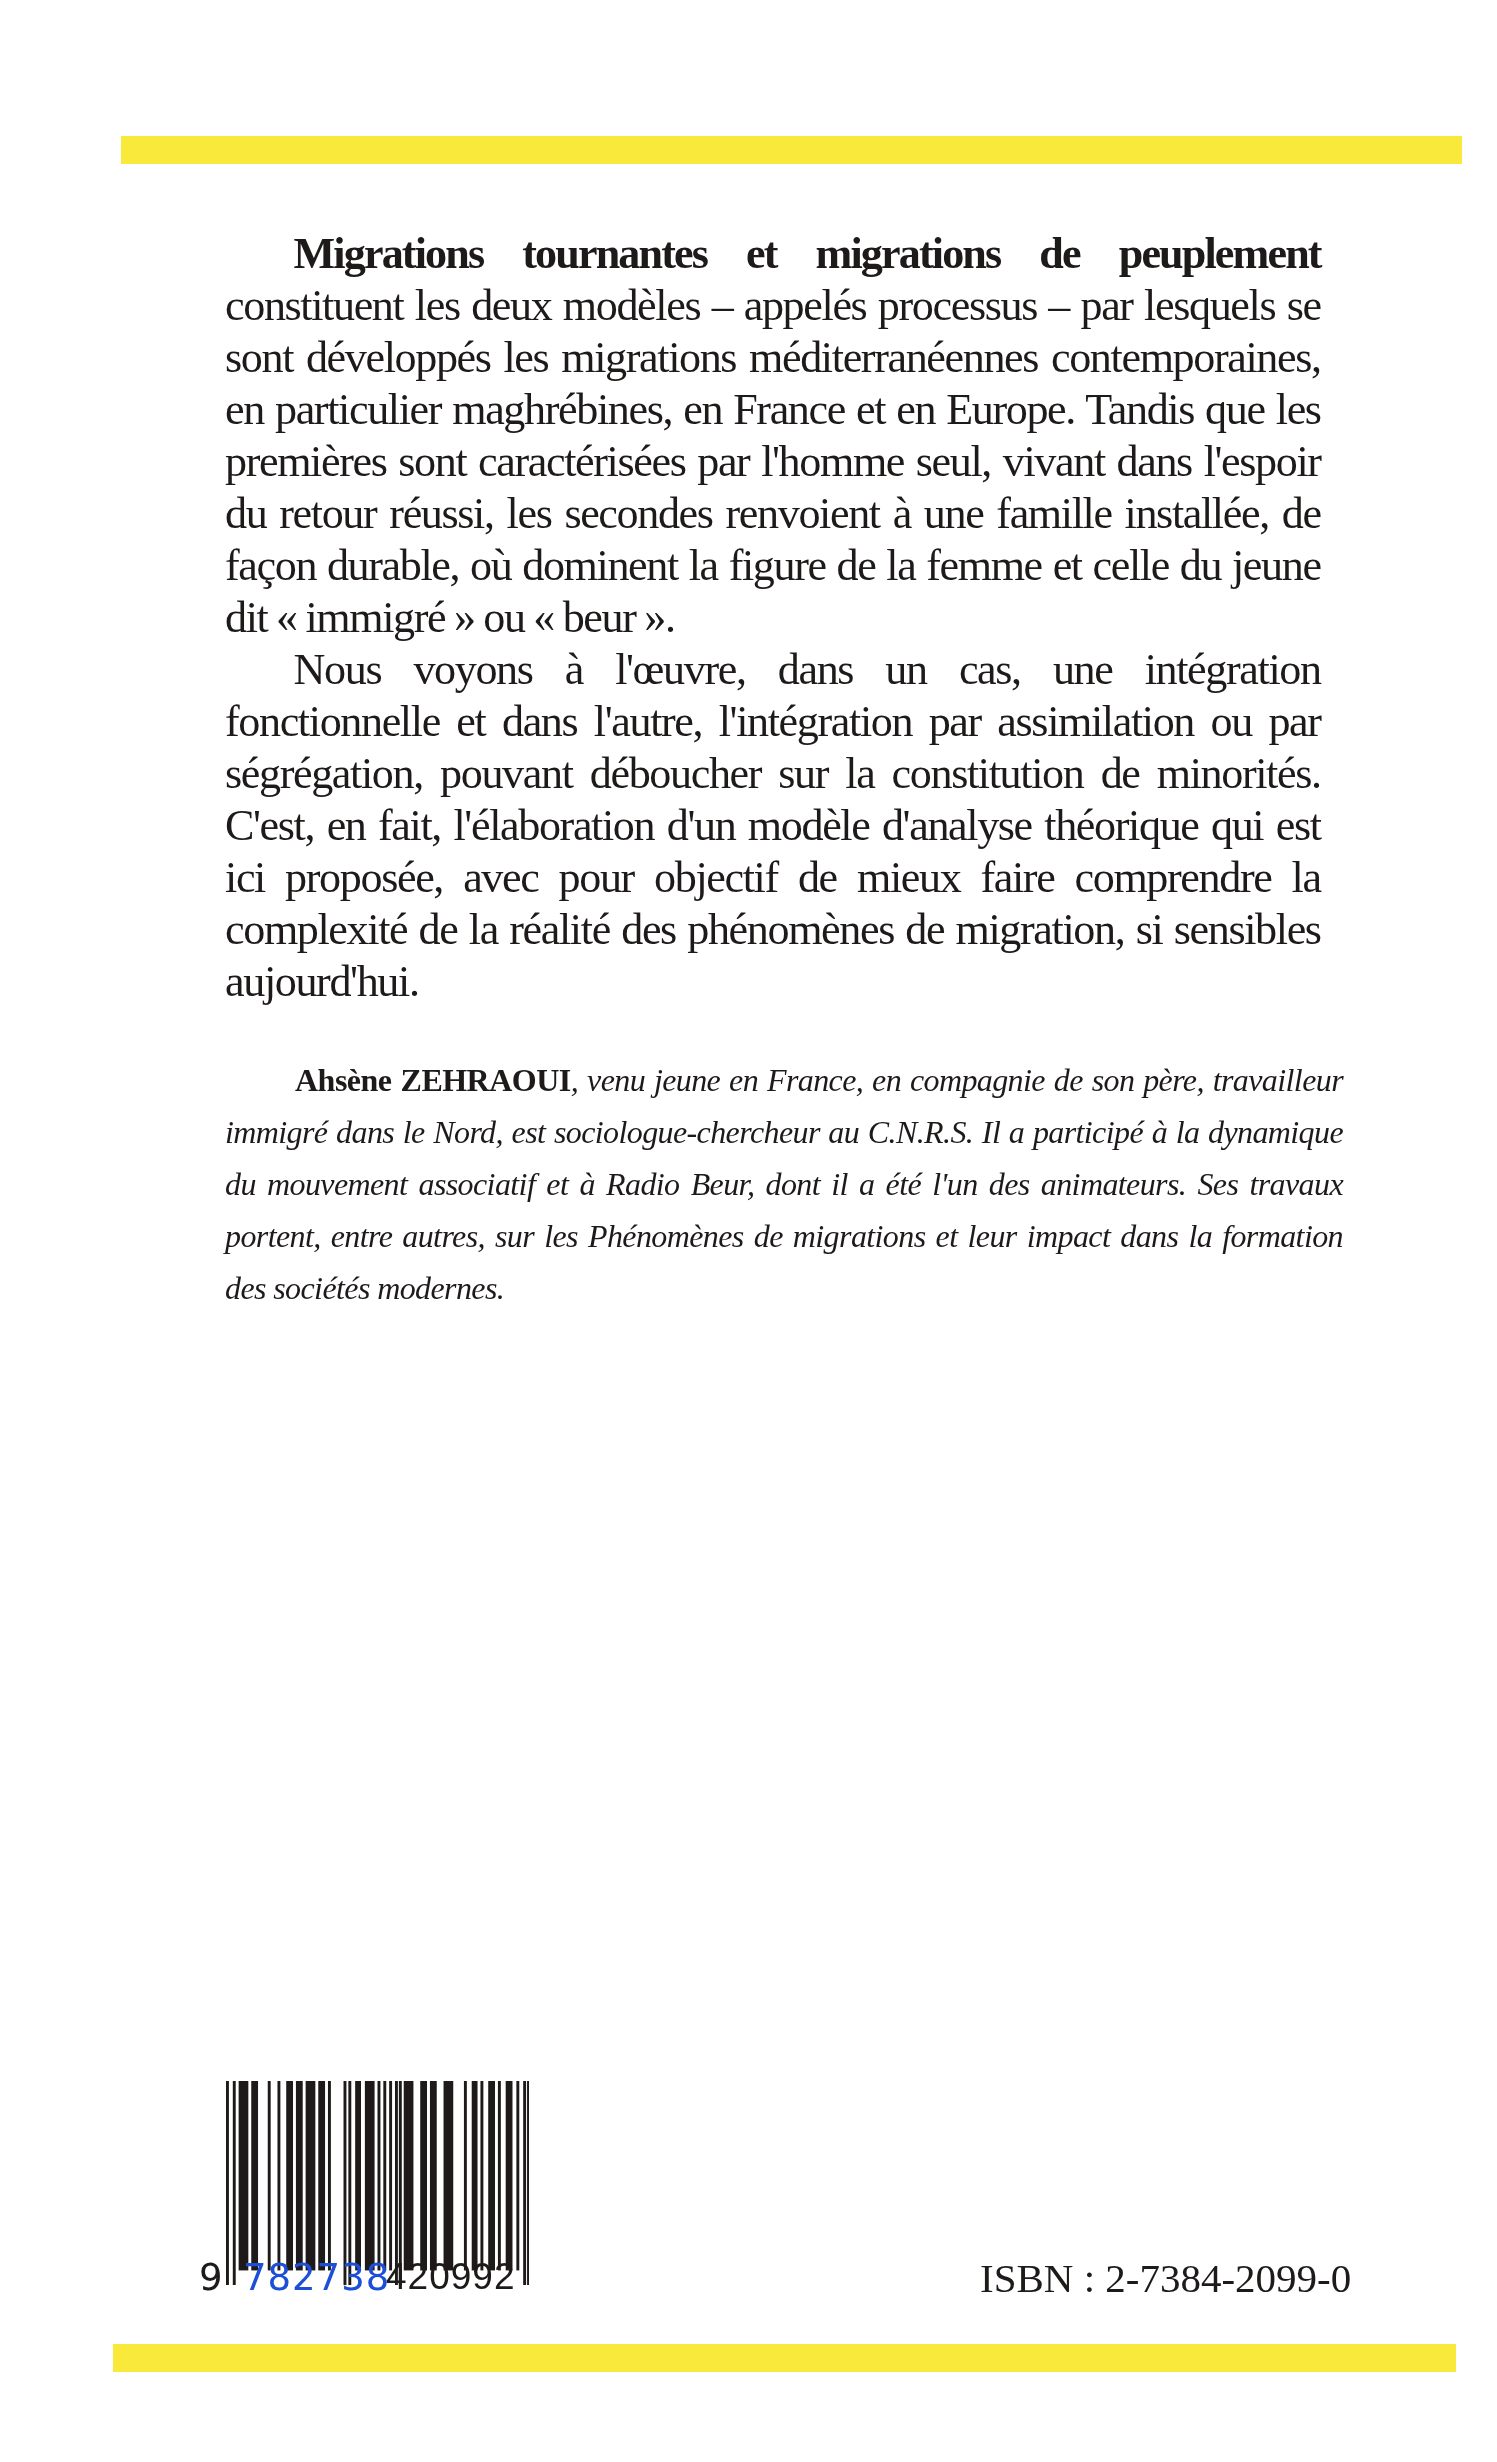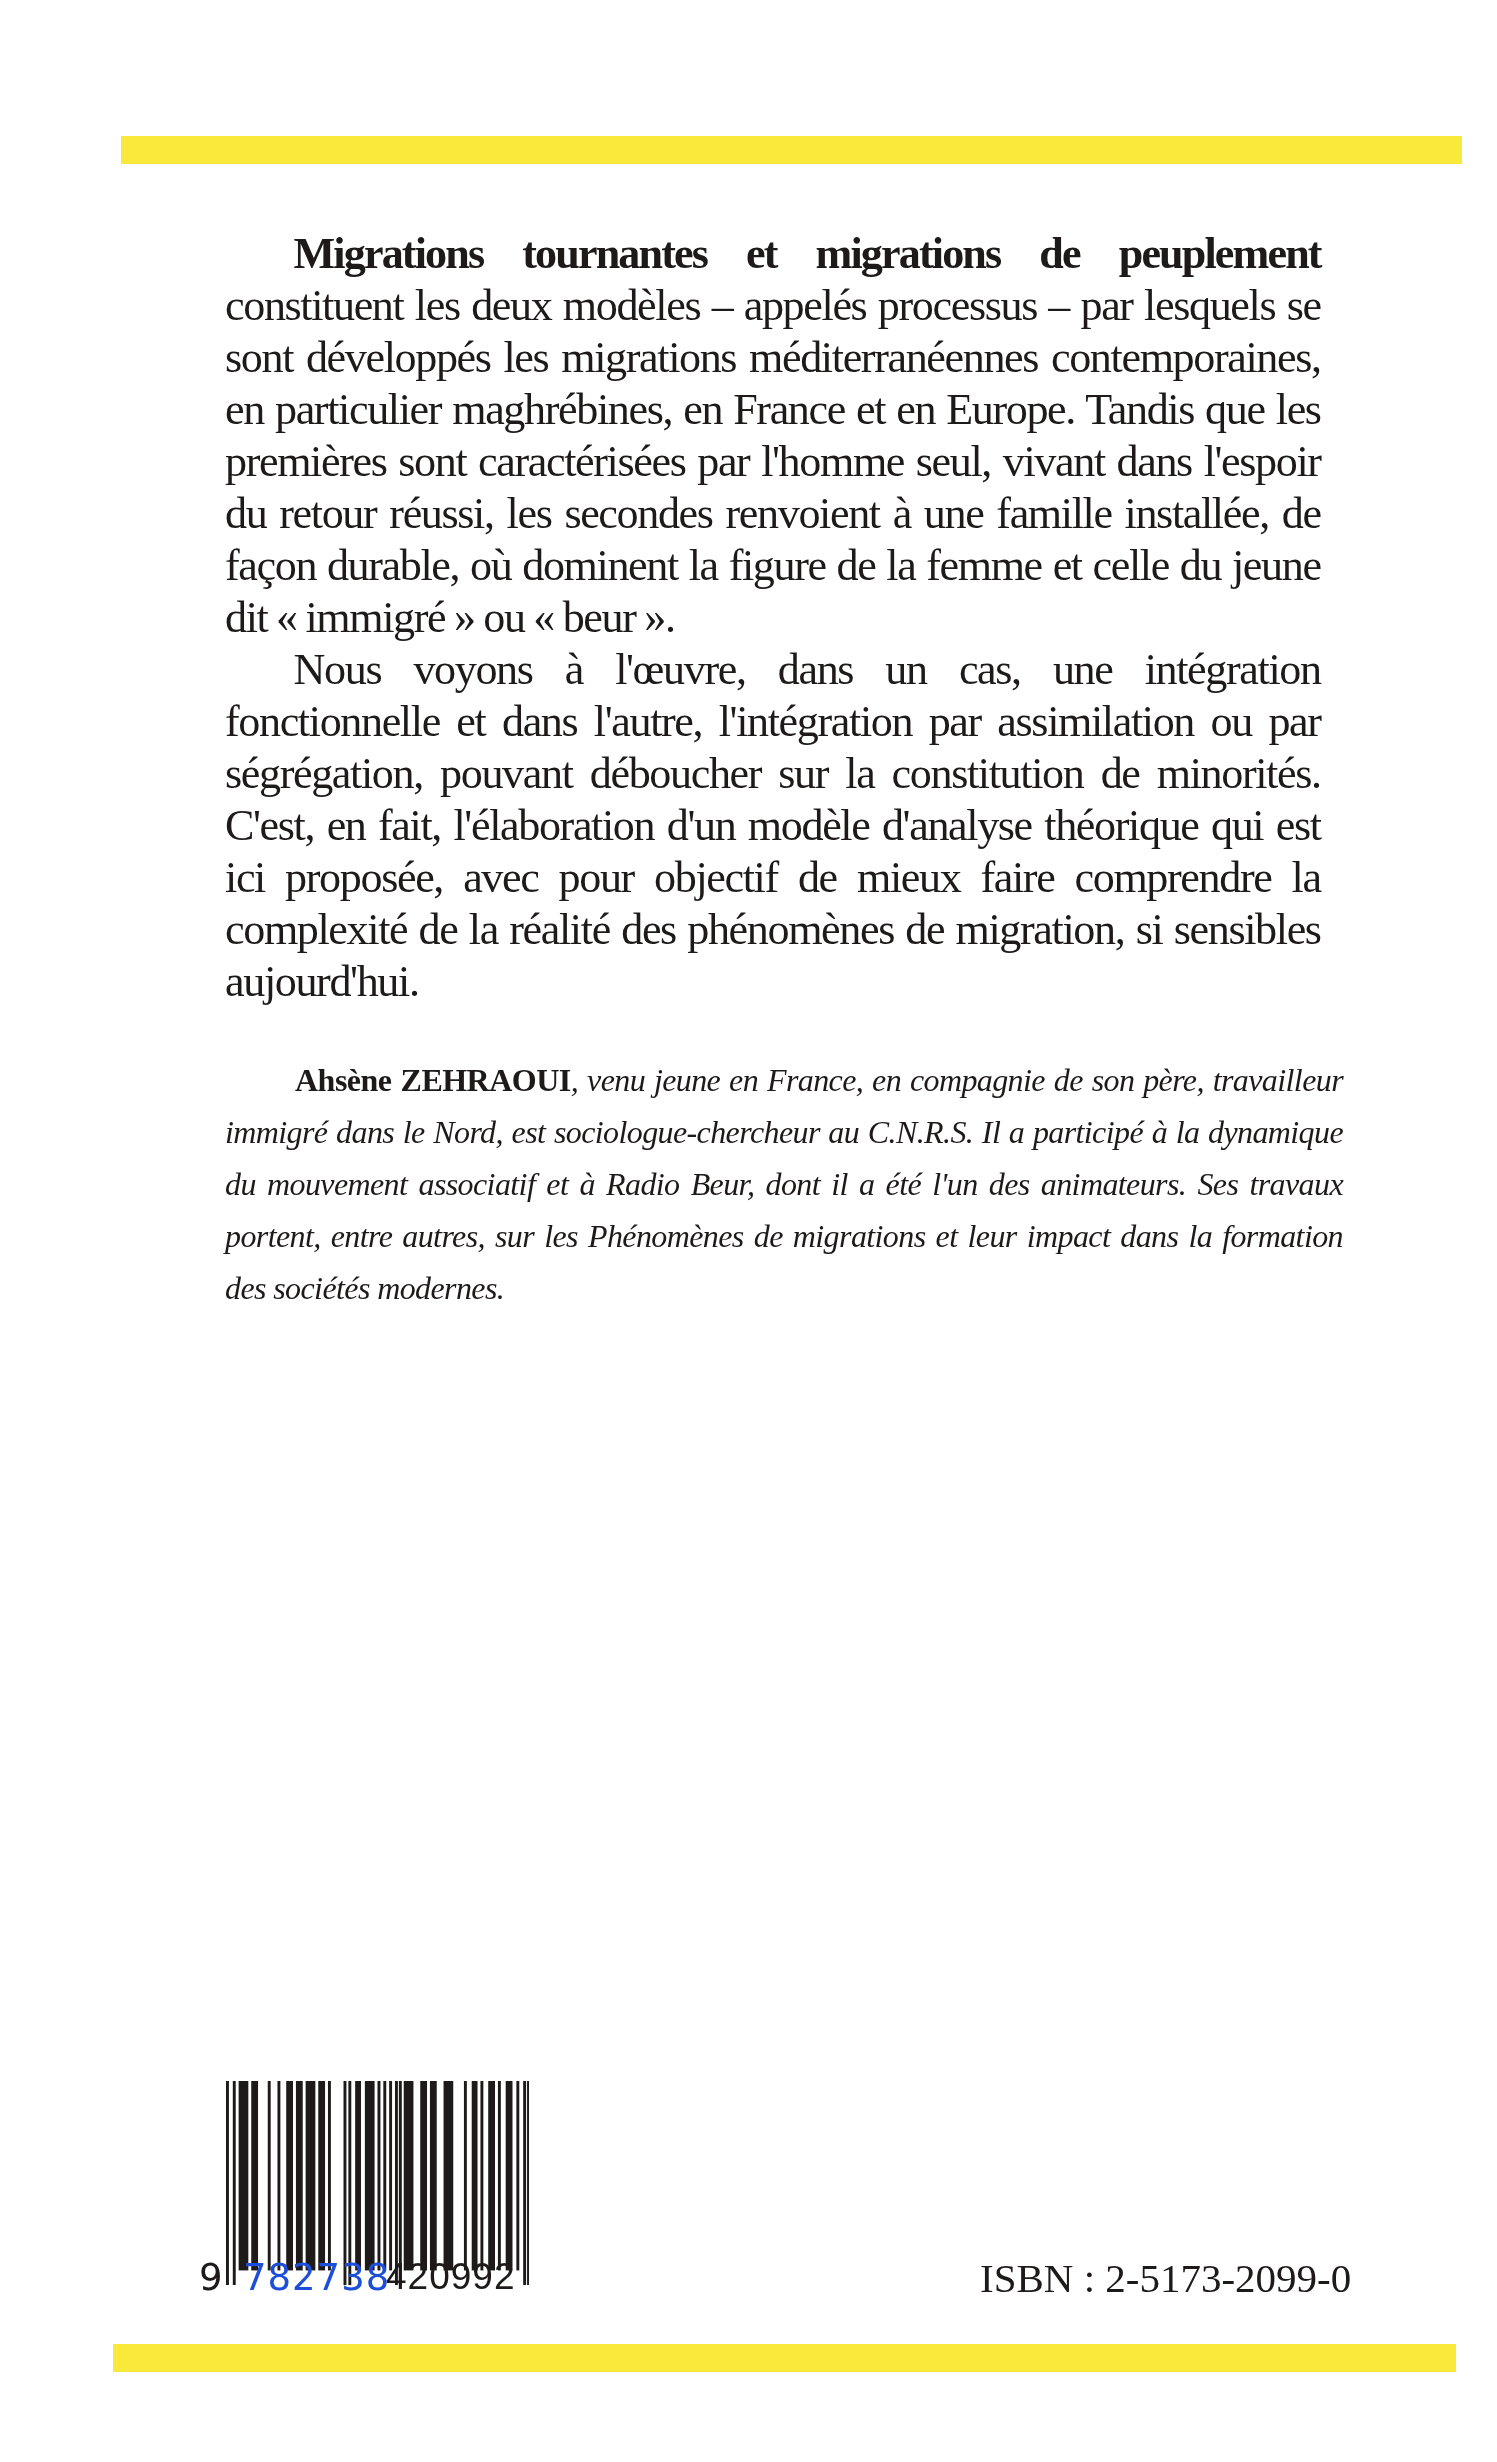--- a/index.html
+++ b/index.html
@@ -73,16 +73,16 @@
       <rect x="299" y="0" width="3" height="195"></rect>
       <rect x="306" y="0" width="3" height="210"></rect>
       <rect x="310" y="0" width="2" height="210"></rect>
     </g>
   </svg>
 </div>
 <span class="bc-first">9</span>
 <span class="bc-left">782738</span>
 <span class="bc-right">420992</span>
 
-<div class="isbn">ISBN : 2-5173-2099-0</div>
+<div class="isbn">ISBN : 2-7384-2099-0</div>
 
 <div class="bar bottom"></div>
 
 
 </body></html>

